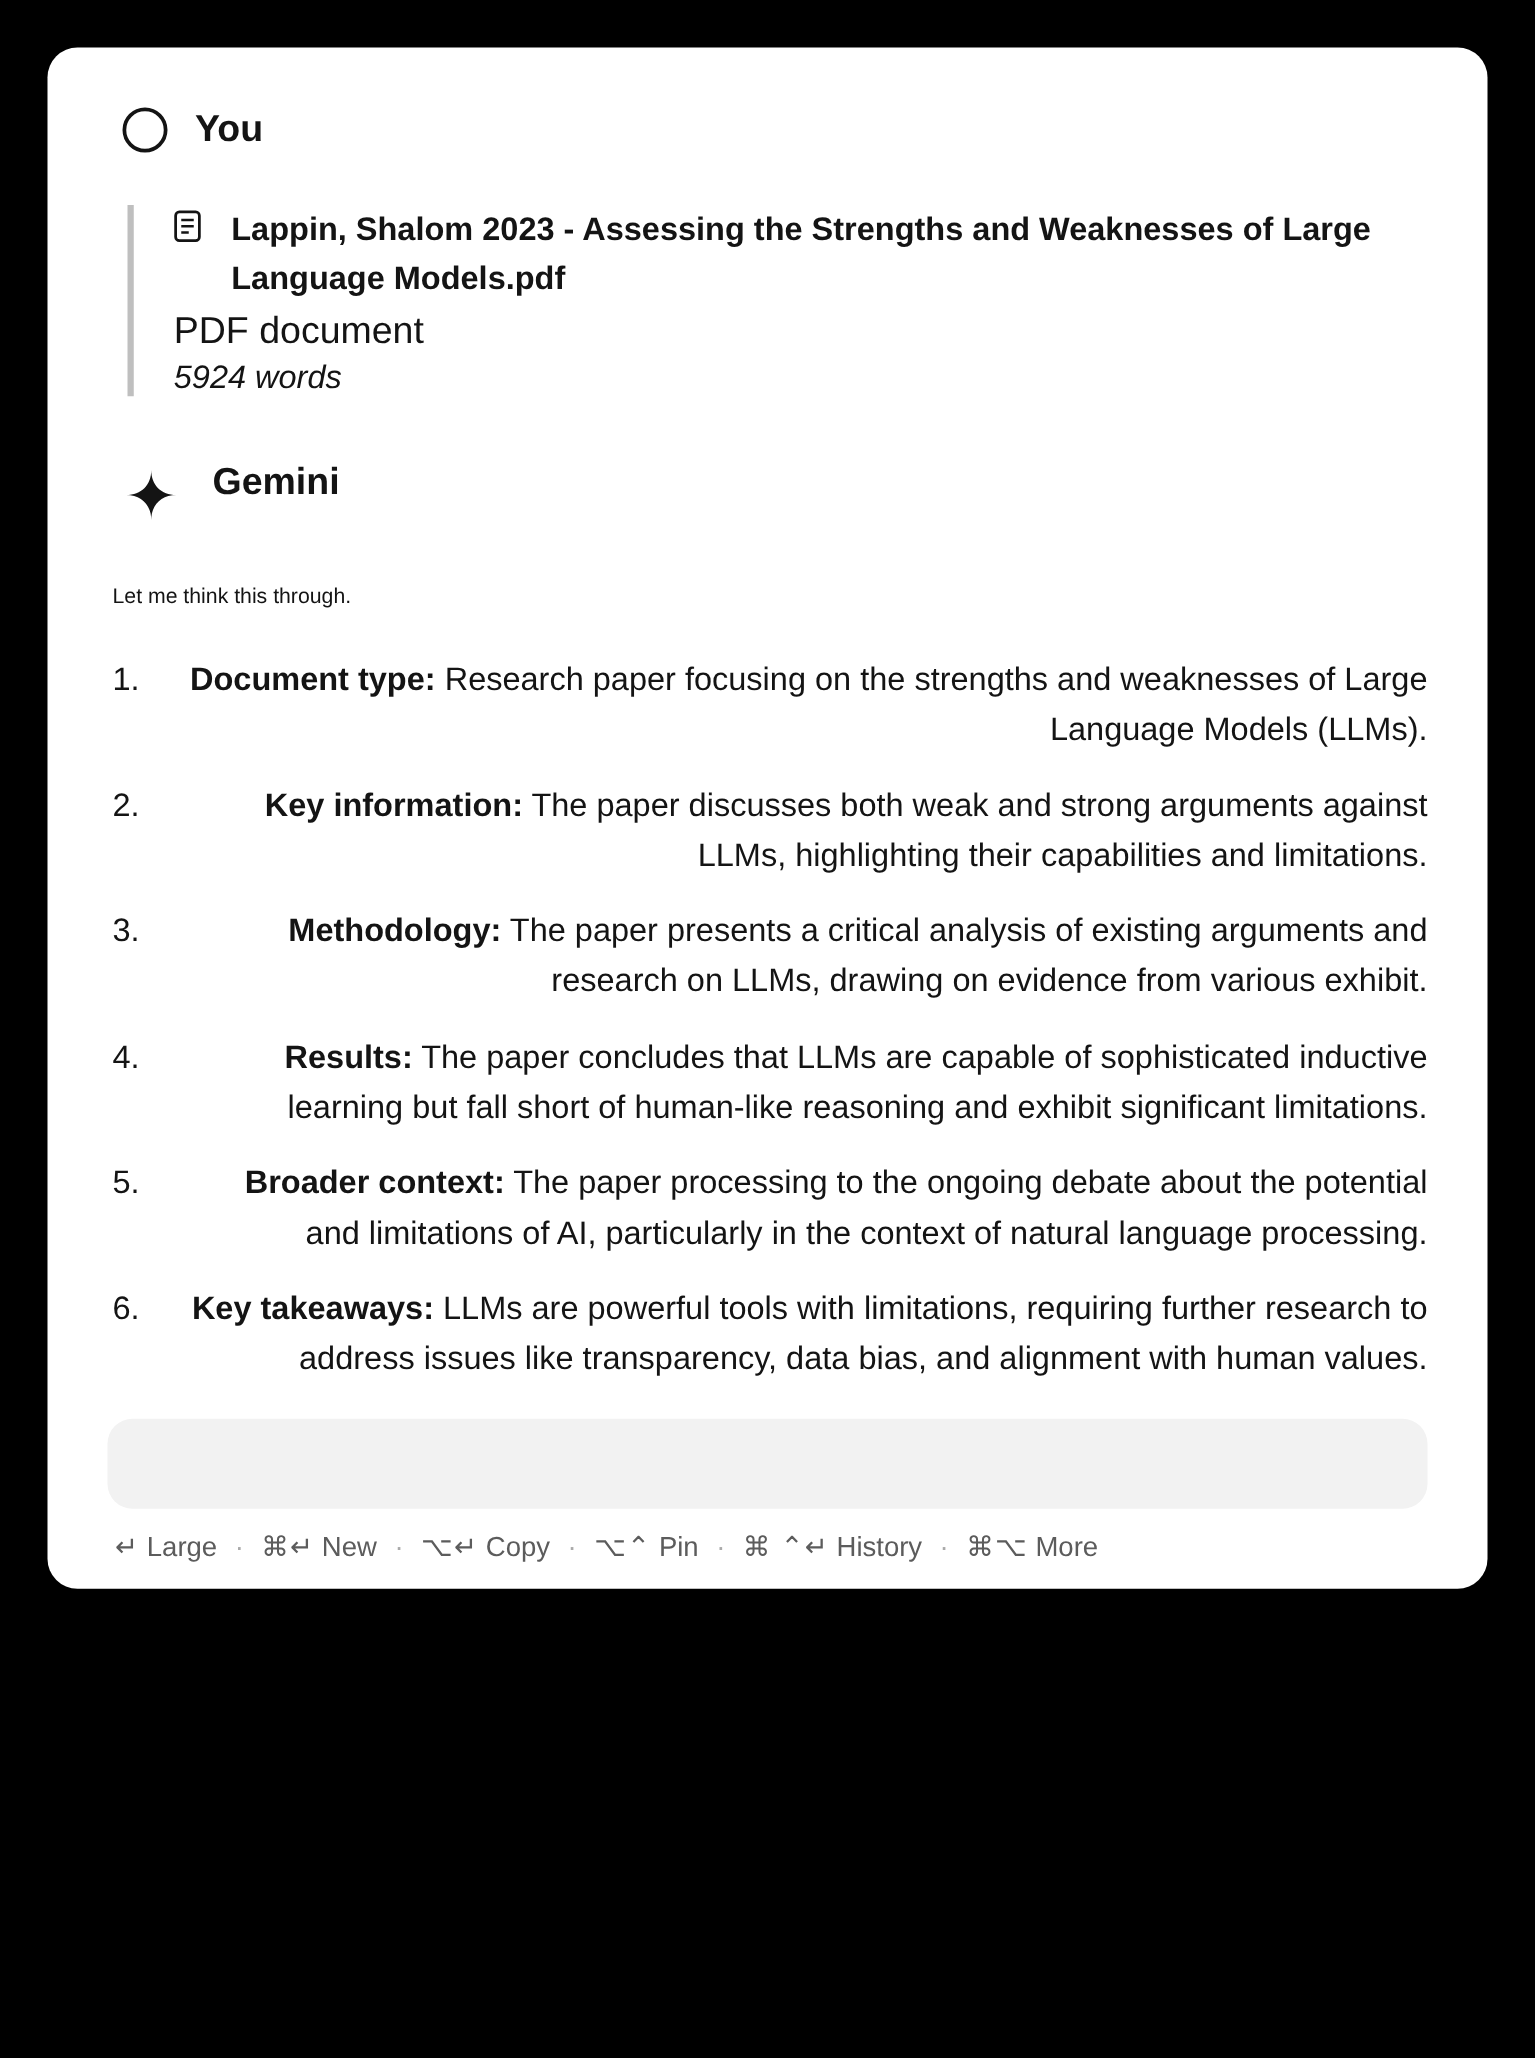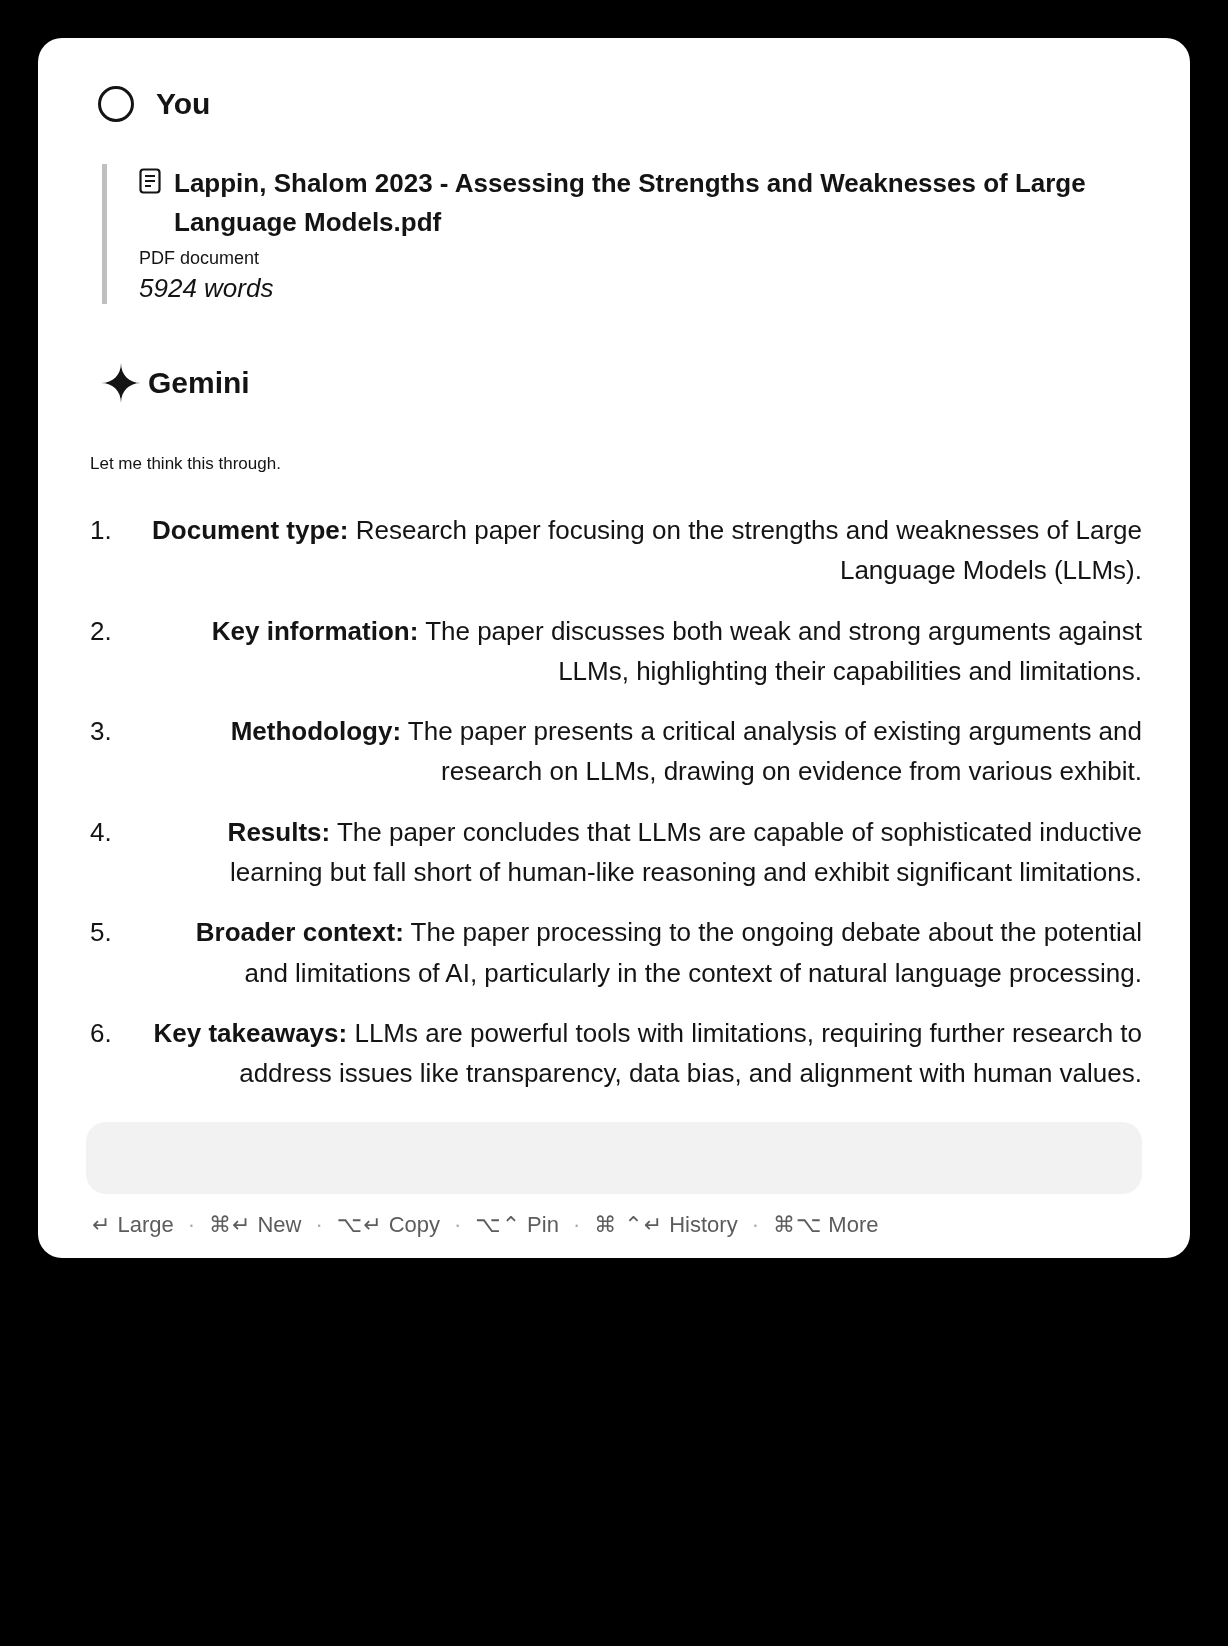--- a/index.html
+++ b/index.html
@@ -45,46 +45,46 @@
     }
     .attachment {
       border-left: 5px solid #bfbfbf;
       padding-left: 32px;
       margin-left: 16px;
       margin-bottom: 52px;
     }
     .attachment-title-row {
       display: flex;
       align-items: flex-start;
-      gap: 13px;
+      gap: 24px;
       margin-bottom: 6px;
       justify-content: flex-end;
     }
     .doc-icon {
       flex-shrink: 0;
       margin-top: 4px;
     }
     .attachment-title {
       font-size: 26px;
       font-weight: 700;
       line-height: 1.5;
     }
     .attachment-type {
-      font-size: 18px;
+      font-size: 30px;
       font-weight: 400;
       margin-top: 4px;
     }
     .attachment-words {
       font-size: 26px;
       font-style: italic;
       margin-top: 4px;
     }
     .ai-header {
       display: flex;
-      align-items: center;
+      gap: 22px;
       margin-bottom: 44px;
       padding-left: 8px;
     }
     .ai-avatar {
       width: 54px;
       height: 54px;
       display: flex;
       align-items: center;
       justify-content: center;
     }

